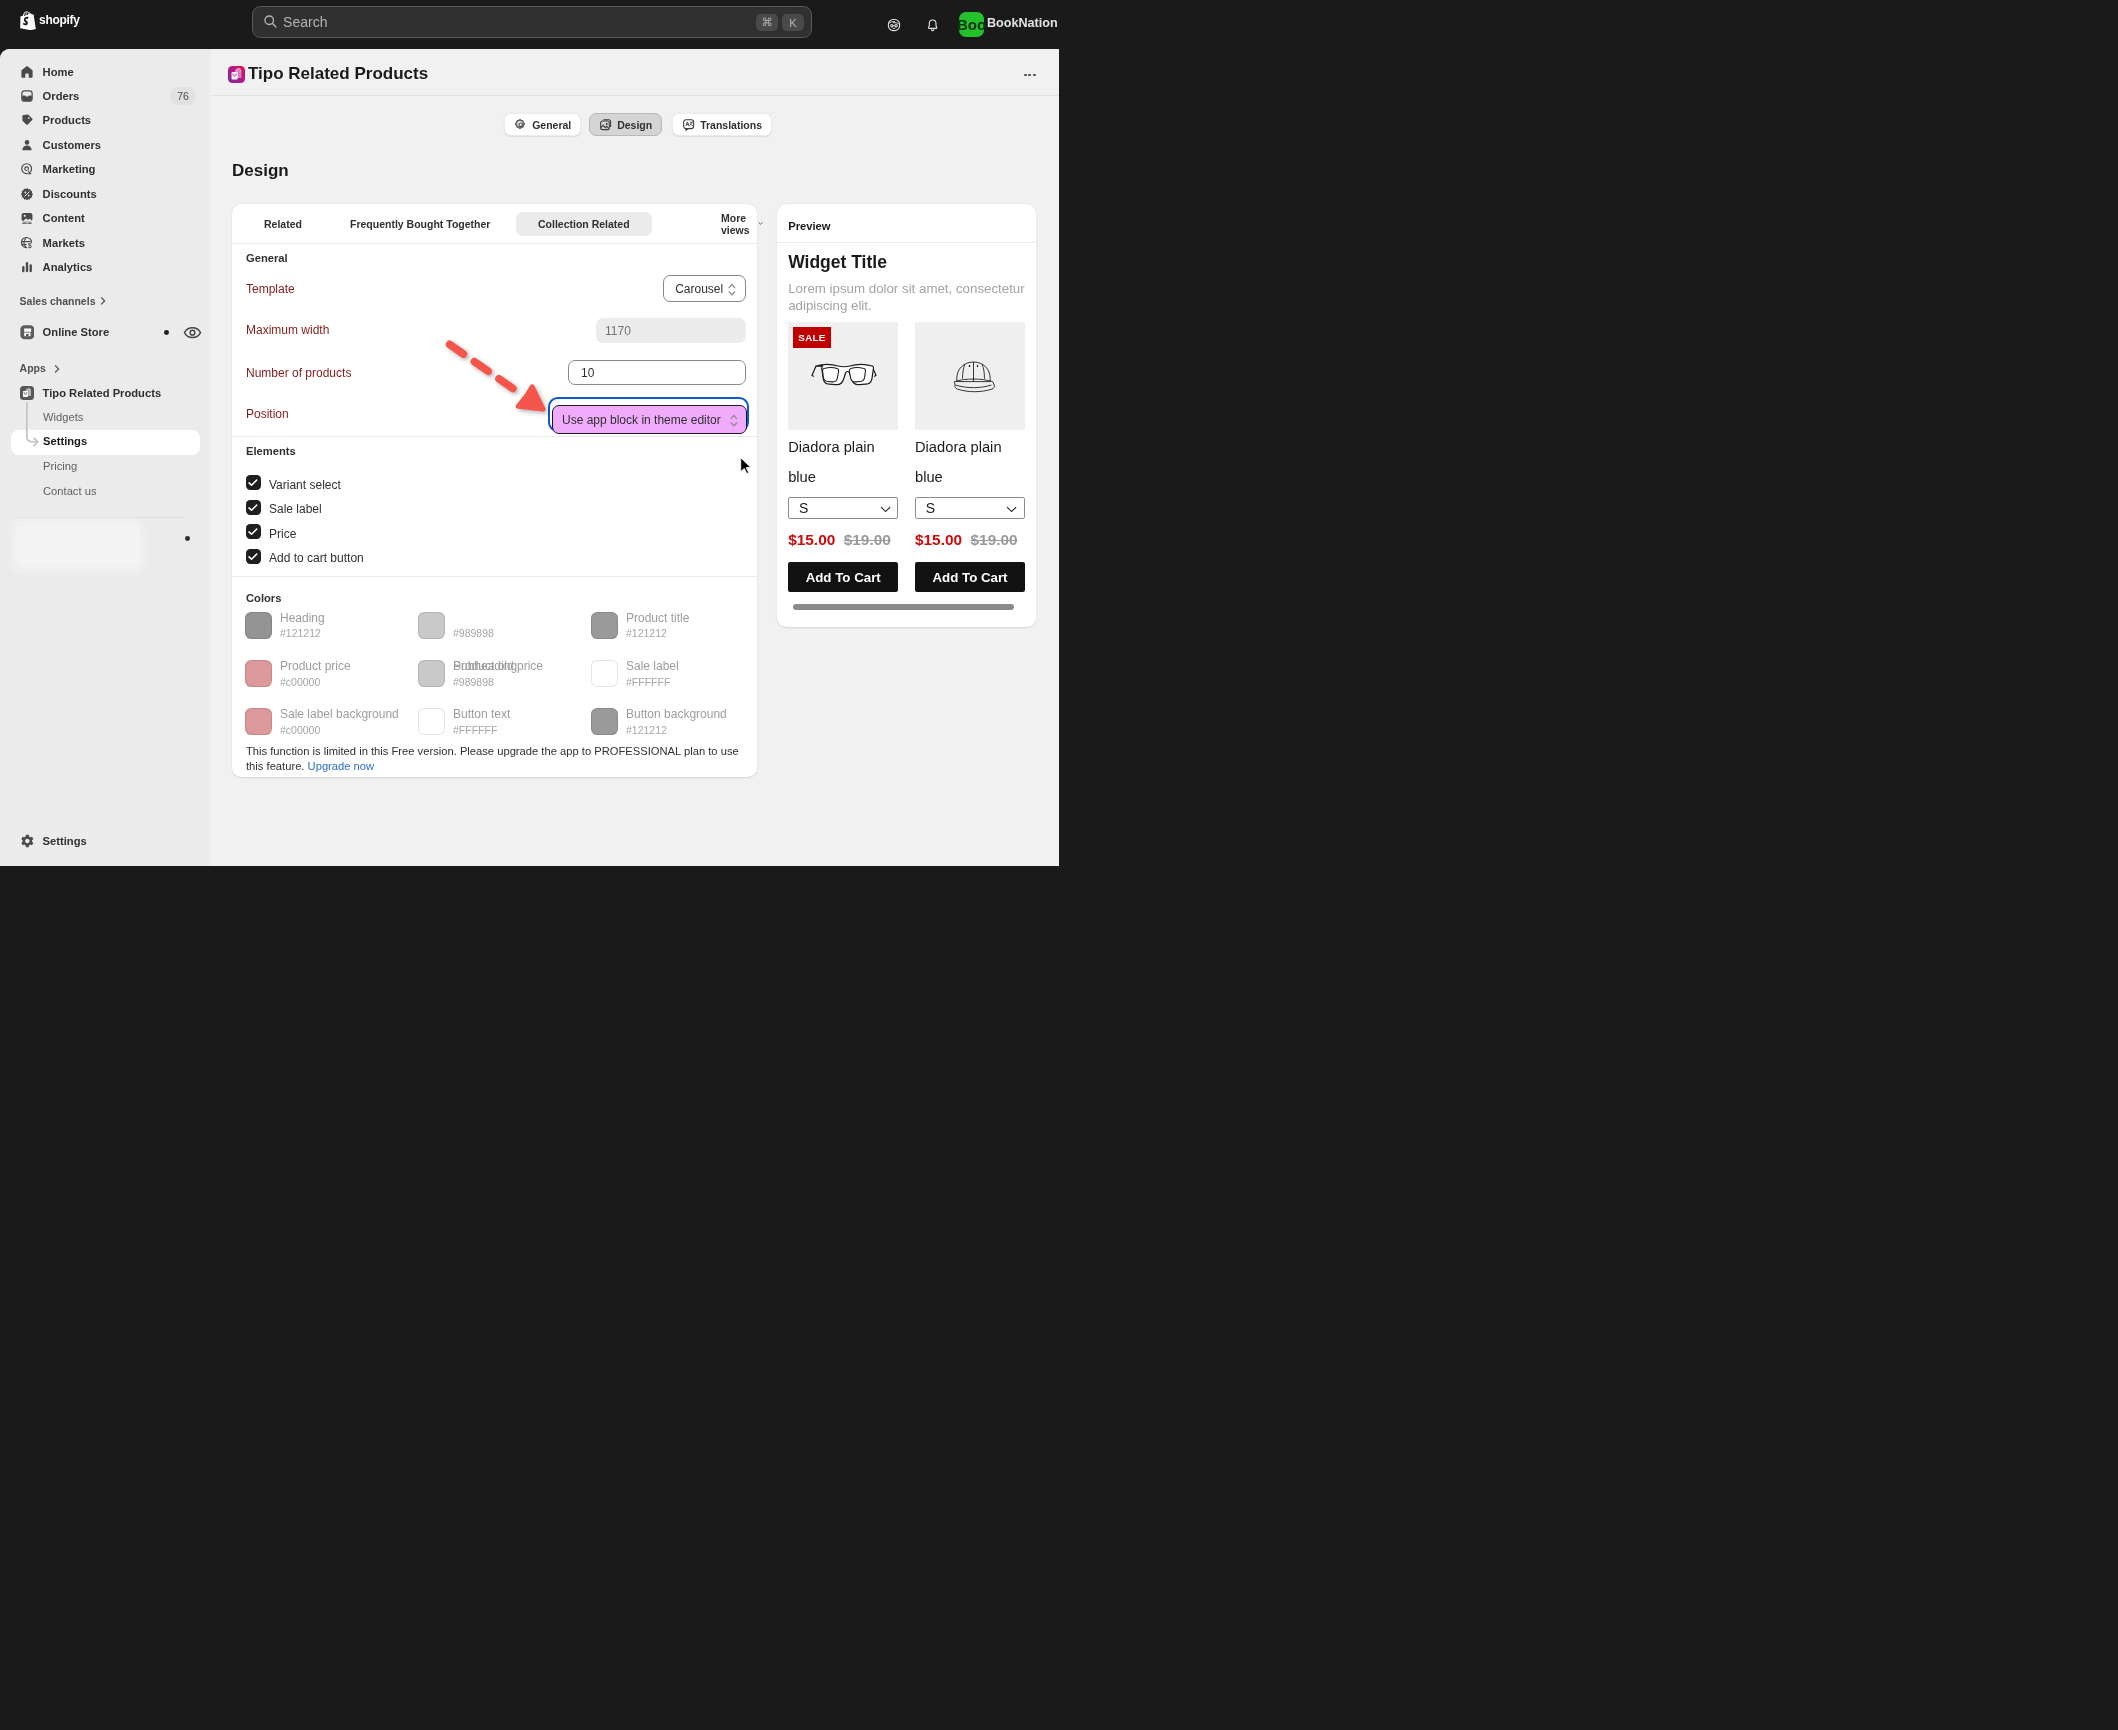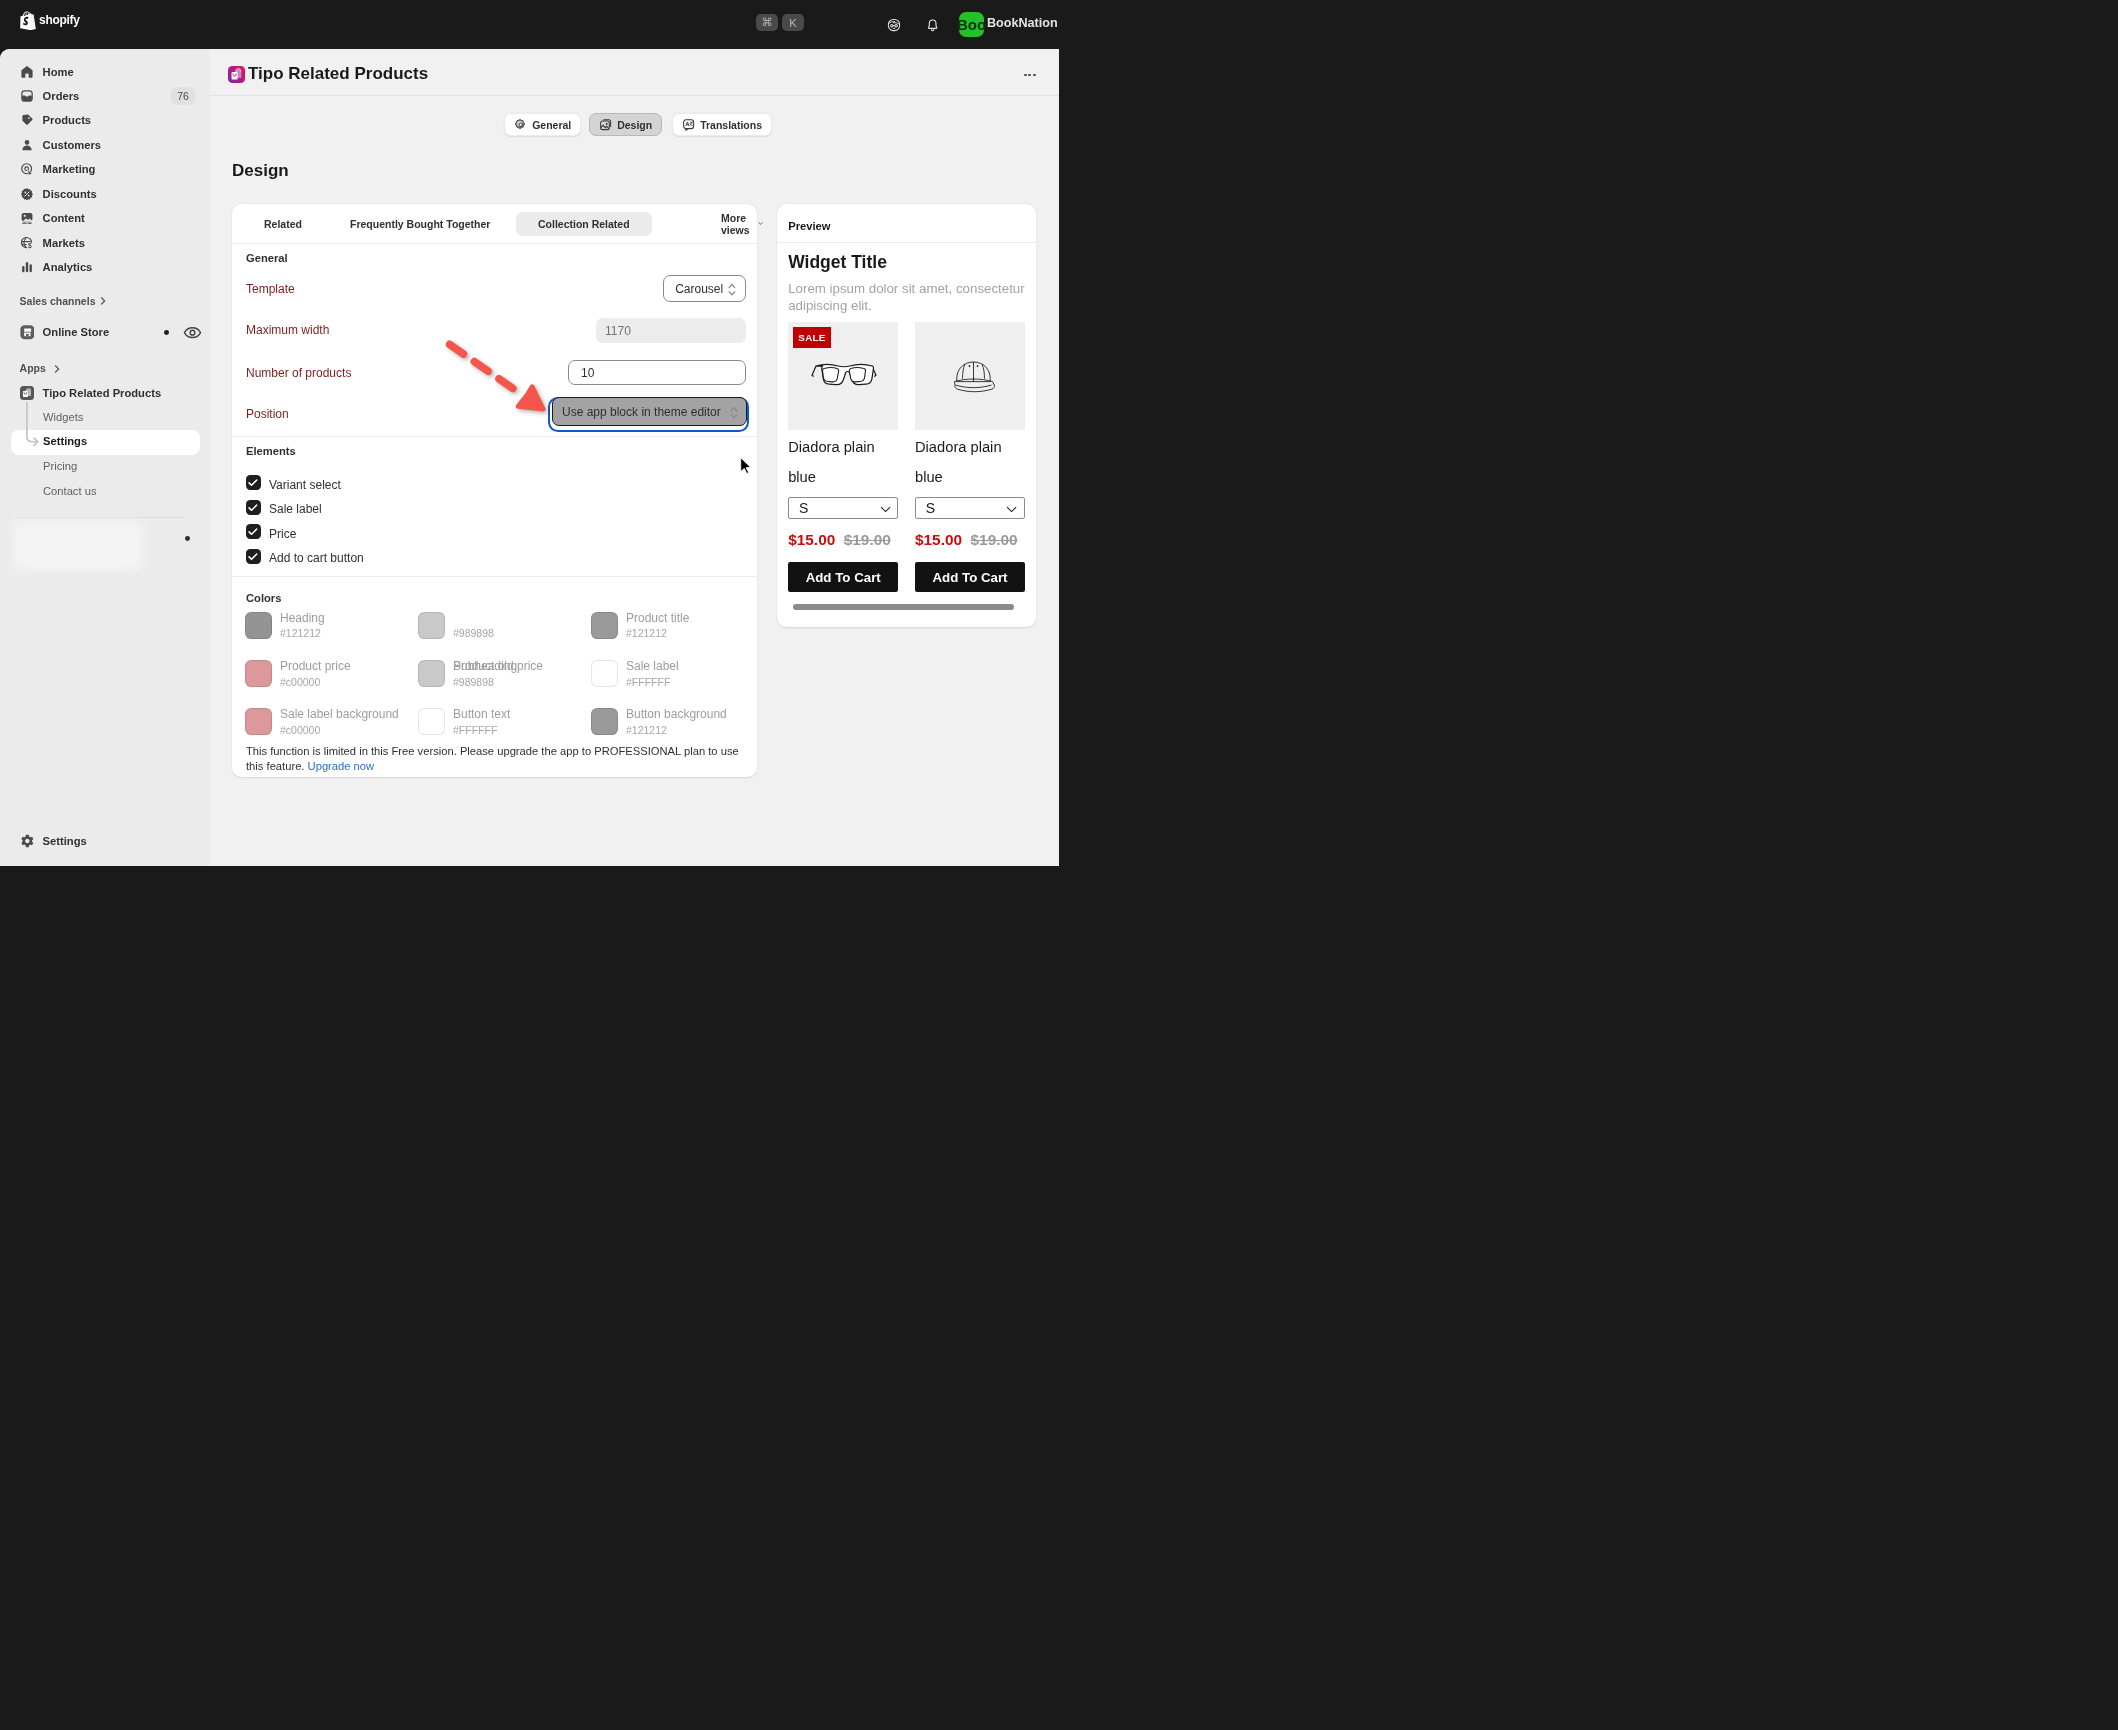--- a/index.html
+++ b/index.html
@@ -41,20 +41,27 @@
 <body>
 <div class="topbar">
   <div class="logo" style="left:19.6px;top:10.5px;gap:3.5px;">
     <svg width="16" height="19" viewBox="0 0 46 54" fill="#fff">
         <path d="M39.2 10.5c0-.3-.3-.45-.5-.47l-4.2-.31-3.1-3.08c-.31-.31-.92-.22-1.15-.15l-1.57.48C27.74 4.2 26.1 2 23.5 2c-.2 0-.42.01-.63.04C21.9.75 20.7.18 19.66.18c-7.1 0-10.5 8.88-11.56 13.4l-4.98 1.54c-1.54.48-1.59.53-1.79 1.99L.6 49.2l30 5.62 14.8-3.2L39.2 10.5zM27.1 8.1l-2.46.76c0-1.7-.23-4.08-1.02-5.8 2.25.43 3.08 2.98 3.48 5.04zM22.2 3.6c.87 1.75 1.05 4.23 1.03 6l-5.9 1.83C18.5 7 20.6 4.5 22.2 3.6zM19.9 1.9c.3 0 .61.1.9.3-2.1 1.5-4.34 4.6-5.28 10.3l-4.67 1.44C12.16 9.5 15.2 1.9 19.9 1.9z"></path>
         <path d="M38.7 10.03c-.2-.02-4.2-.31-4.2-.31s-2.8-2.77-3.1-3.08c-.12-.11-.27-.17-.43-.2l-2.2 45.38 14.8-3.2-4.37-38.12c-.03-.25-.3-.45-.5-.47z" fill="#ddd" opacity="0.35"></path>
         <path d="M24.5 17.3l-1.8 5.4s-1.6-.86-3.56-.86c-2.88 0-3.02 1.8-3.02 2.26 0 2.48 6.47 3.43 6.47 9.25 0 4.58-2.9 7.52-6.8 7.52-4.7 0-7.1-2.93-7.1-2.93l1.26-4.16s2.47 2.12 4.56 2.12c1.36 0 1.92-1.07 1.92-1.86 0-3.24-5.3-3.38-5.3-8.7 0-4.48 3.2-8.8 9.7-8.8 2.5 0 3.67.76 3.67.76z" fill="#1a1a1a"></path>
       </svg>
     <span class="logo-word" style="font-size:12px;">shopify</span>
   </div>
+  <div class="search">
+    <svg style="margin-left:9.8px" width="14.7" height="14.7" viewBox="0 0 20 20" fill="none" stroke="#b5b5b5" stroke-width="1.8">
+        <circle cx="8.5" cy="8.5" r="5.8"></circle>
+        <path d="M13 13l4.6 4.6" stroke-linecap="round"></path>
+      </svg>
+    <span class="search-txt" style="margin-left:5.6px;">Search</span>
+  </div>
   <div class="kbd" style="left:756px;">⌘</div>
   <div class="kbd" style="left:782px;">K</div>
   <svg style="position:absolute;left:887px;top:17.5px" width="14" height="14" viewBox="0 0 20 20" fill="none" stroke="#e3e3e3" stroke-width="1.5">
       <rect x="2" y="2" width="16" height="16" rx="7"></rect>
       <circle cx="6.9" cy="11" r="1.7"></circle>
       <circle cx="13.1" cy="11" r="1.7"></circle>
       <path d="M8.6 11h2.8" stroke-width="1.3"></path>
       <path d="M3 7.5c2-1.8 5-2.6 8-2.3l-1.8 1.6c2.8-.4 5.5.2 7.6 1.6" stroke-width="1.4"></path>
       <path d="M8.7 14.5c.9.5 1.8.5 2.6 0" stroke-linecap="round"></path>
     </svg>
@@ -267,21 +274,21 @@
           <path d="M3 8l4-4.4L11 8"></path>
           <path d="M3 14l4 4.4L11 14"></path>
         </svg>
     </div>
     <div class="label" style="left:14px;top:119px;position:absolute;font-size:12px;">Maximum width</div>
     <div style="position:absolute;left:364px;top:114px;width:150px;height:25px;background:#ececec;border-radius:7px;color:#737373;font-size:12px;display:flex;align-items:center;padding-left:9px;">1170</div>
     <div class="label" style="left:14px;top:162px;position:absolute;font-size:12px;">Number of products</div>
     <div class="sel" style="left:336px;top:156px;width:178px;height:25px;padding-left:12px;border-color:#8a8a8a;">10</div>
     <div class="label" style="left:14px;top:203px;position:absolute;font-size:12px;">Position</div>
     <div style="position:absolute;left:316px;top:193px;width:201px;height:35px;border:2.8px solid #0d59d2;border-radius:9.8px;"></div>
-    <div class="sel" style="left:320px;top:193px;width:195px;height:29px;padding-left:9px;border:1px solid #1a1a1a;background:#a3a3a3;">Use app block in theme editor
+    <div class="sel" style="left:320px;top:201px;width:195px;height:29px;padding-left:9px;border:1px solid #1a1a1a;background:#f0abfc;">Use app block in theme editor
       <svg style="position:absolute;right:7.7px;top:7px;" width="9.8" height="15.4" viewBox="0 0 14 22" fill="none" stroke="#8a8a8a" stroke-width="1.8" stroke-linecap="round" stroke-linejoin="round">
           <path d="M3 8l4-4.4L11 8"></path>
           <path d="M3 14l4 4.4L11 14"></path>
         </svg>
     </div>
     <div class="divline" style="left:0;top:232px;width:525px;"></div>
 
     <div class="sec" style="left:14px;top:241px;position:absolute;font-size:11.2px;font-weight:700;">Elements</div>
     <div class="chk" style="top:271px;">
         <svg width="9.8" height="7.7" viewBox="0 0 14 11" fill="none" stroke="#fff" stroke-width="2.2" stroke-linecap="round" stroke-linejoin="round">

